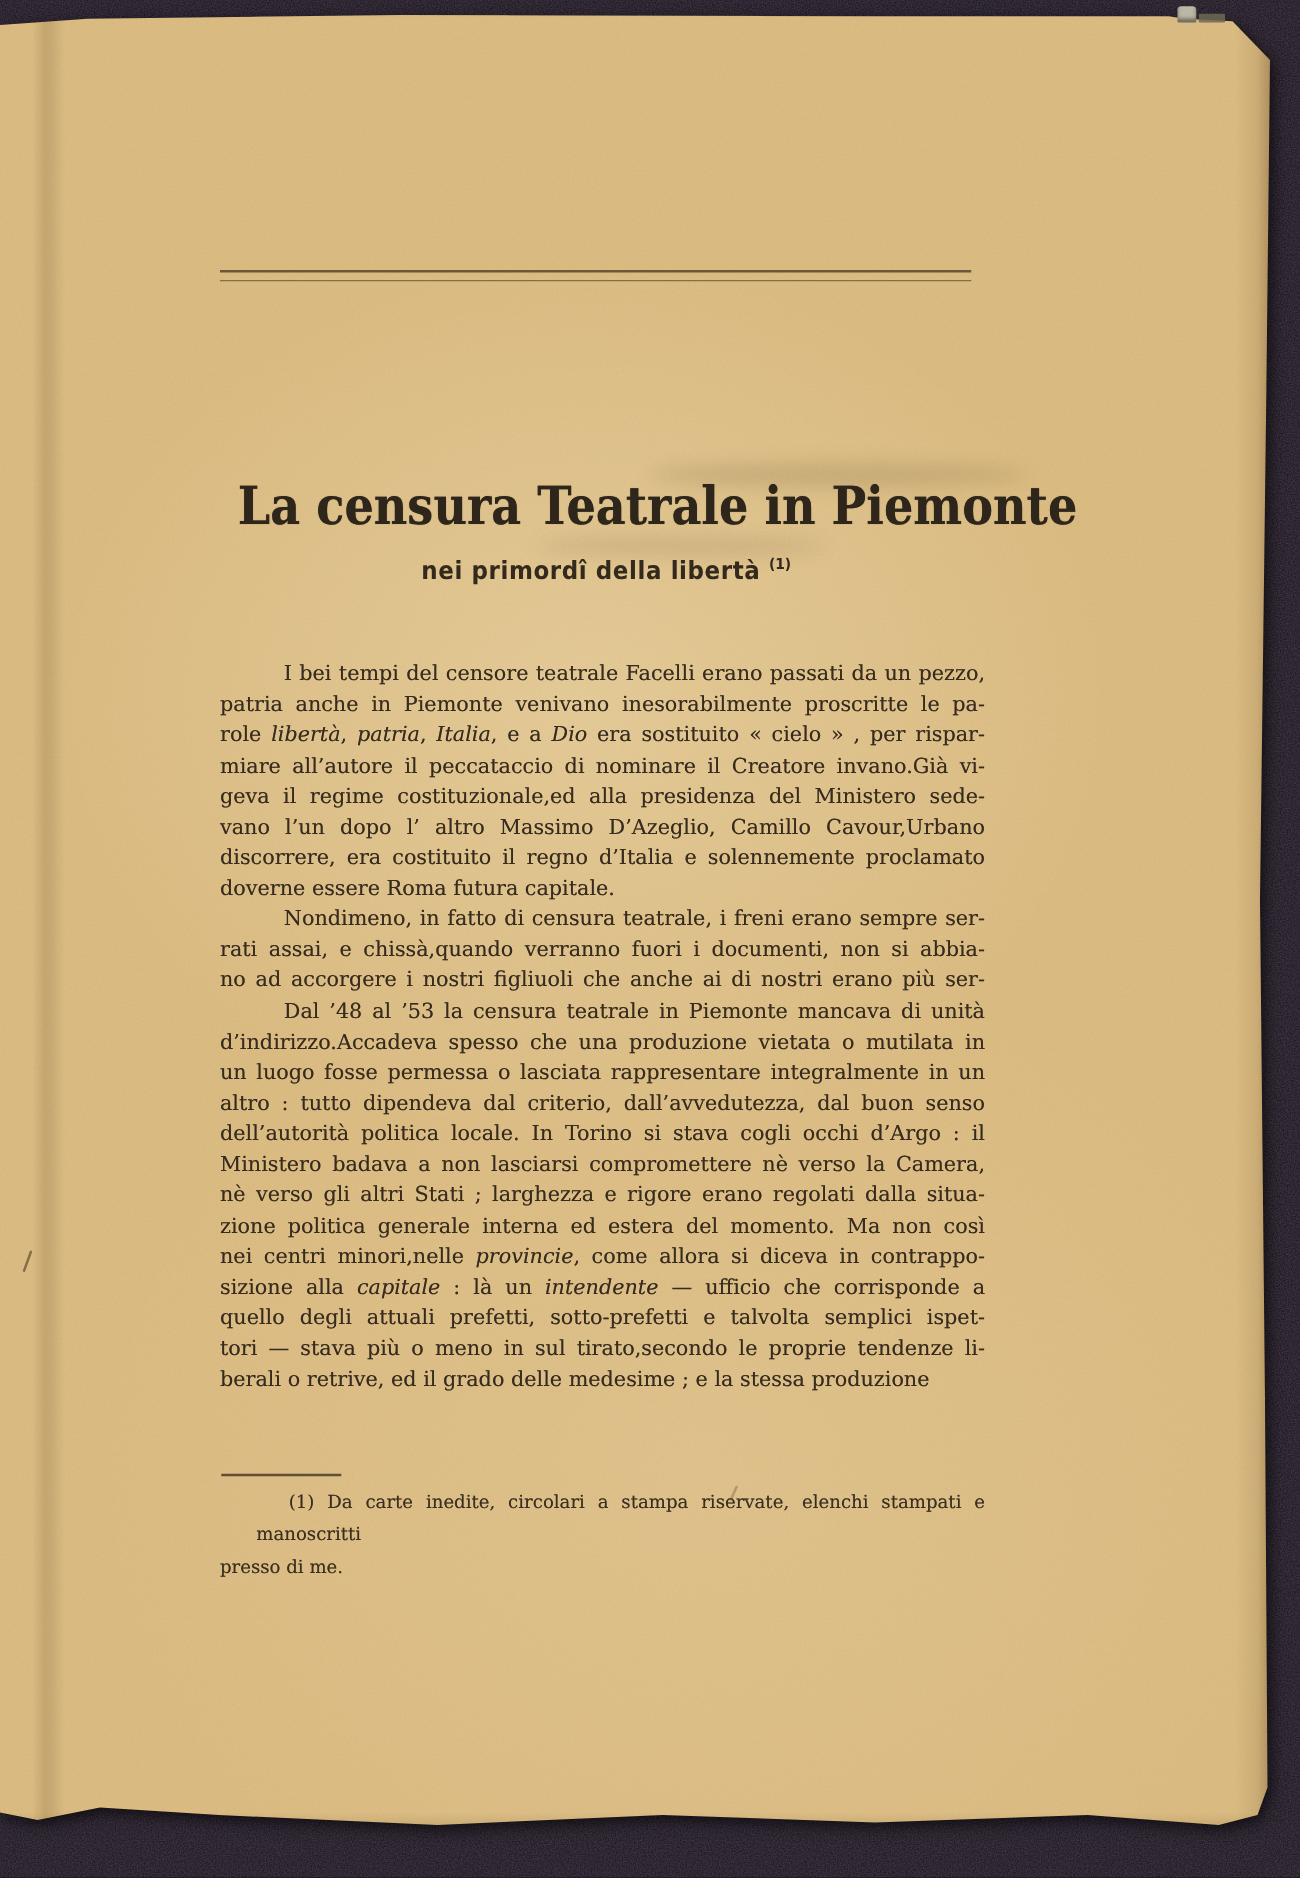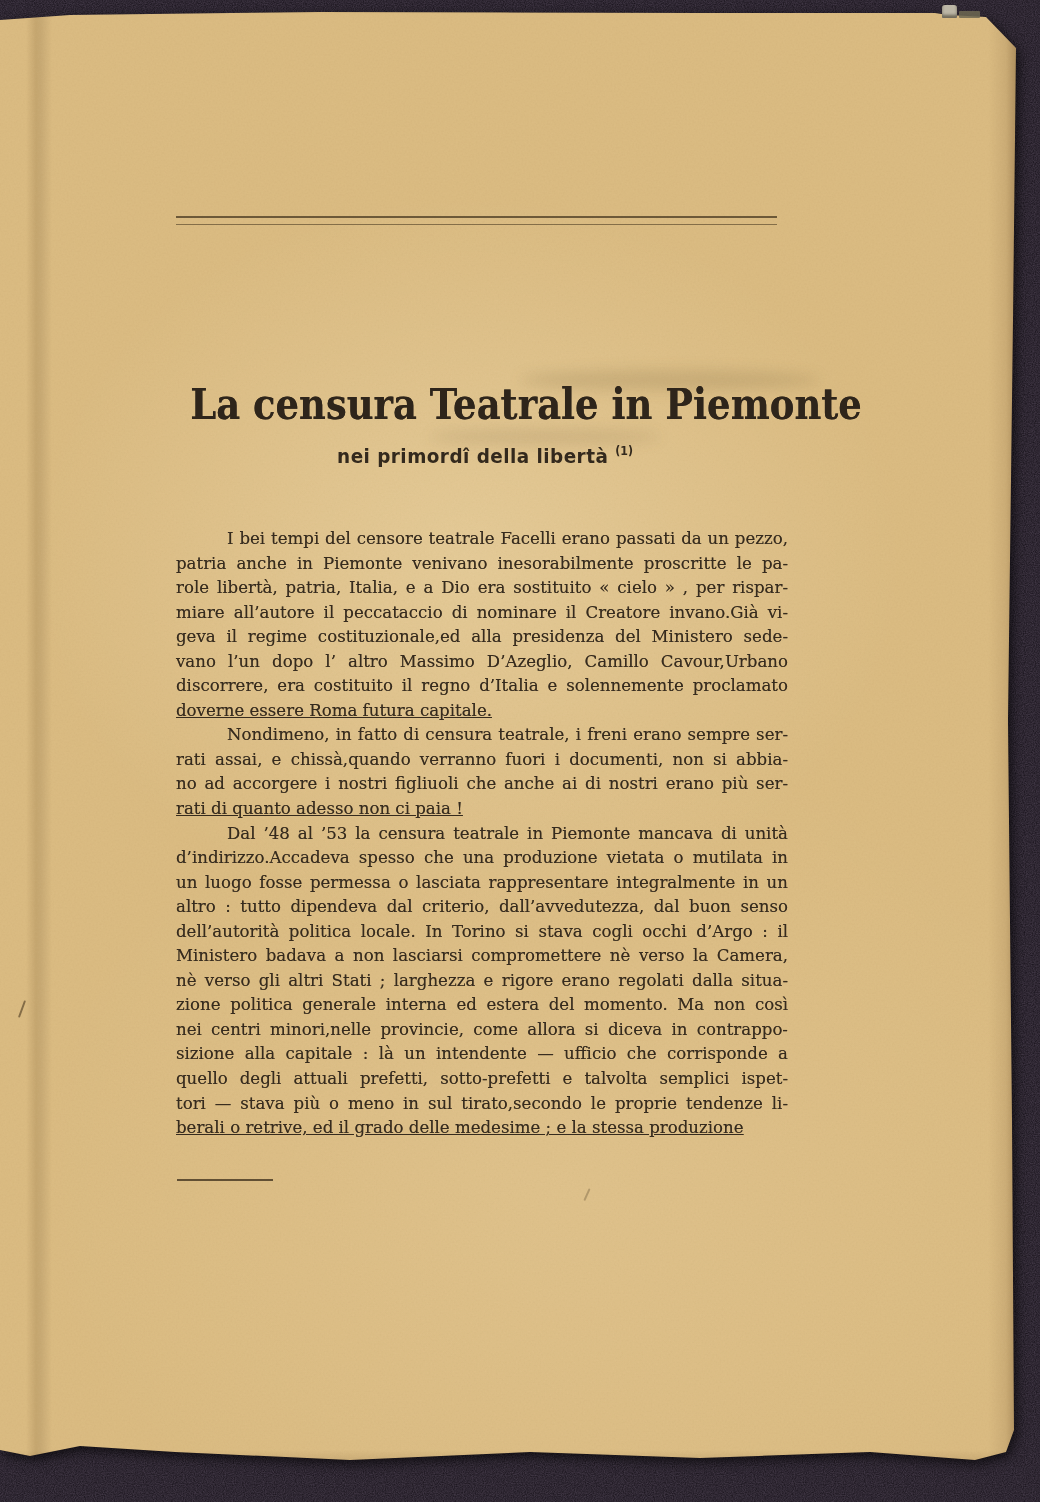--- a/index.html
+++ b/index.html
@@ -54,22 +54,22 @@
   }
   .subtitle sup{font-size:12px;font-weight:700;letter-spacing:0;}
 
   .body-text{
     position:absolute;left:176px;top:527px;width:612px;
     font-size:16.6px;line-height:24.55px;color:#362b1e;
     text-shadow:0 0 .5px rgba(54,43,30,.55);
   }
   .ln{text-align:justify;text-align-last:justify;white-space:normal;}
   .ln.indent{text-indent:22px;margin-left:29px;}
-  .ln.last{text-align-last:left;text-decoration:underline;}
-  .it{}
+  .ln.last{text-align-last:left;}
+  .it{font-style:italic;}
 
   .fn-rule{position:absolute;left:177px;top:1179px;width:96px;height:2px;background:rgba(56,43,24,.75);}
   .footnote{
     position:absolute;left:176px;top:1189px;width:612px;
     font-size:14.5px;line-height:26px;color:#3a2e20;
     text-shadow:0 0 .4px rgba(58,46,32,.5);
   }
   .footnote .ln.indent{text-indent:26px;}
 
   .mark{position:absolute;background:rgba(62,46,24,.55);border-radius:1px;}
@@ -119,37 +119,40 @@
           <div class="ln"><span>patria anche in Piemonte venivano inesorabilmente proscritte le pa-</span></div>
           <div class="ln"><span>role </span><span class="it">libertà</span><span>, </span><span class="it">patria</span><span>, </span><span class="it">Italia</span><span>, e a </span><span class="it">Dio</span><span> era sostituito « cielo » , per rispar-</span></div>
           <div class="ln"><span>miare all’autore il peccataccio di nominare il Creatore invano.Già vi-</span></div>
           <div class="ln"><span>geva il regime costituzionale,ed alla presidenza del Ministero sede-</span></div>
           <div class="ln"><span>vano l’un dopo l’ altro Massimo D’Azeglio, Camillo Cavour,Urbano</span></div>
           <div class="ln"><span>discorrere, era costituito il regno d’Italia e solennemente proclamato</span></div>
           <div class="ln last"><span>doverne essere Roma futura capitale.</span></div>
           <div class="ln indent"><span>Nondimeno, in fatto di censura teatrale, i freni erano sempre ser-</span></div>
           <div class="ln"><span>rati assai, e chissà,quando verranno fuori i documenti, non si abbia-</span></div>
           <div class="ln"><span>no ad accorgere i nostri figliuoli che anche ai di nostri erano più ser-</span></div>
-          <div class="ln last"><span>rati di quanto adesso non ci paia !</span></div>
           <div class="ln indent"><span>Dal ’48 al ’53 la censura teatrale in Piemonte mancava di unità</span></div>
           <div class="ln"><span>d’indirizzo.Accadeva spesso che una produzione vietata o mutilata in</span></div>
           <div class="ln"><span>un luogo fosse permessa o lasciata rappresentare integralmente in un</span></div>
           <div class="ln"><span>altro : tutto dipendeva dal criterio, dall’avvedutezza, dal buon senso</span></div>
           <div class="ln"><span>dell’autorità politica locale. In Torino si stava cogli occhi d’Argo : il</span></div>
           <div class="ln"><span>Ministero badava a non lasciarsi compromettere nè verso la Camera,</span></div>
           <div class="ln"><span>nè verso gli altri Stati ; larghezza e rigore erano regolati dalla situa-</span></div>
           <div class="ln"><span>zione politica generale interna ed estera del momento. Ma non così</span></div>
           <div class="ln"><span>nei centri minori,nelle </span><span class="it">provincie</span><span>, come allora si diceva in contrappo-</span></div>
           <div class="ln"><span>sizione alla </span><span class="it">capitale</span><span> : là un </span><span class="it">intendente</span><span> — ufficio che corrisponde a</span></div>
           <div class="ln"><span>quello degli attuali prefetti, sotto-prefetti e talvolta semplici ispet-</span></div>
           <div class="ln"><span>tori — stava più o meno in sul tirato,secondo le  proprie tendenze li-</span></div>
           <div class="ln last"><span>berali o retrive, ed il grado delle medesime ; e la stessa produzione</span></div>
         </div>
 
       <div class="fn-rule"></div>
+      <div class="footnote" id="footnote">
+          <div class="ln indent"><span>(1) Da carte inedite, circolari a stampa riservate, elenchi  stampati  e manoscritti</span></div>
+          <div class="ln last"><span>presso di me.</span></div>
+        </div>
 
       <div class="mark mark1"></div>
       <div class="mark mark2"></div>
     </div>
   </div>
 
   <div class="clip-a"></div>
   <div class="clip-b"></div>
 </div>
 

